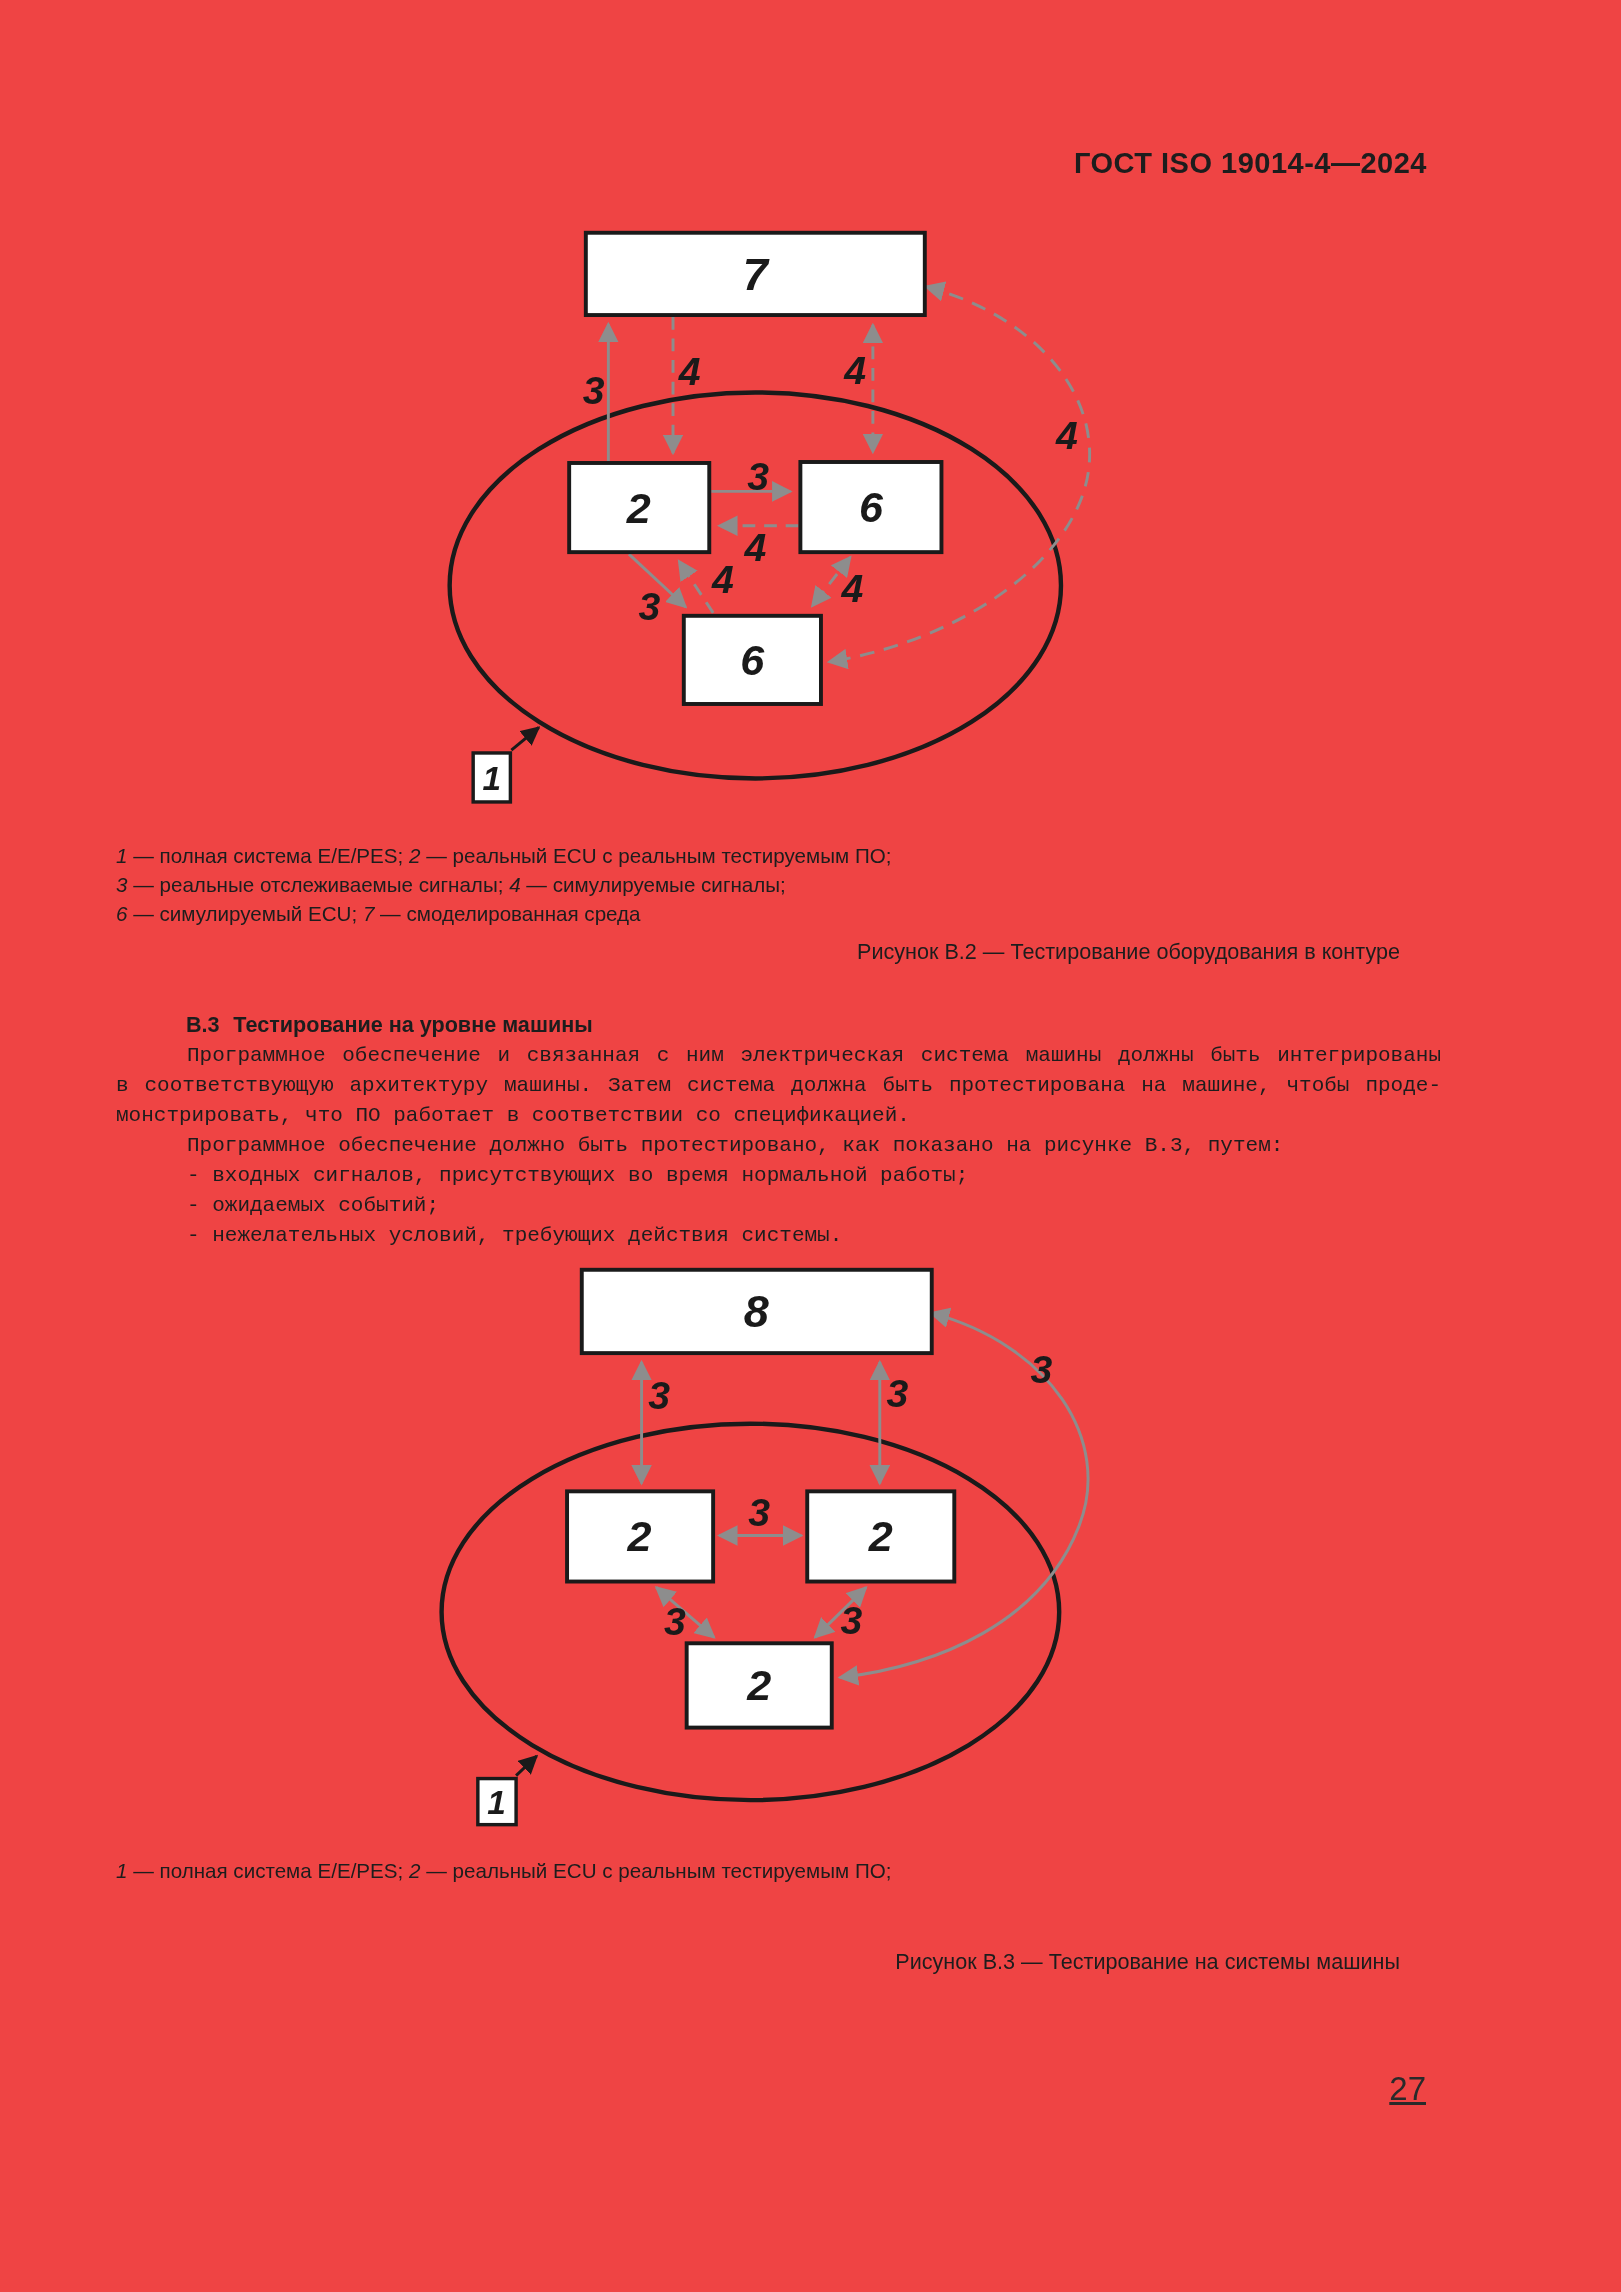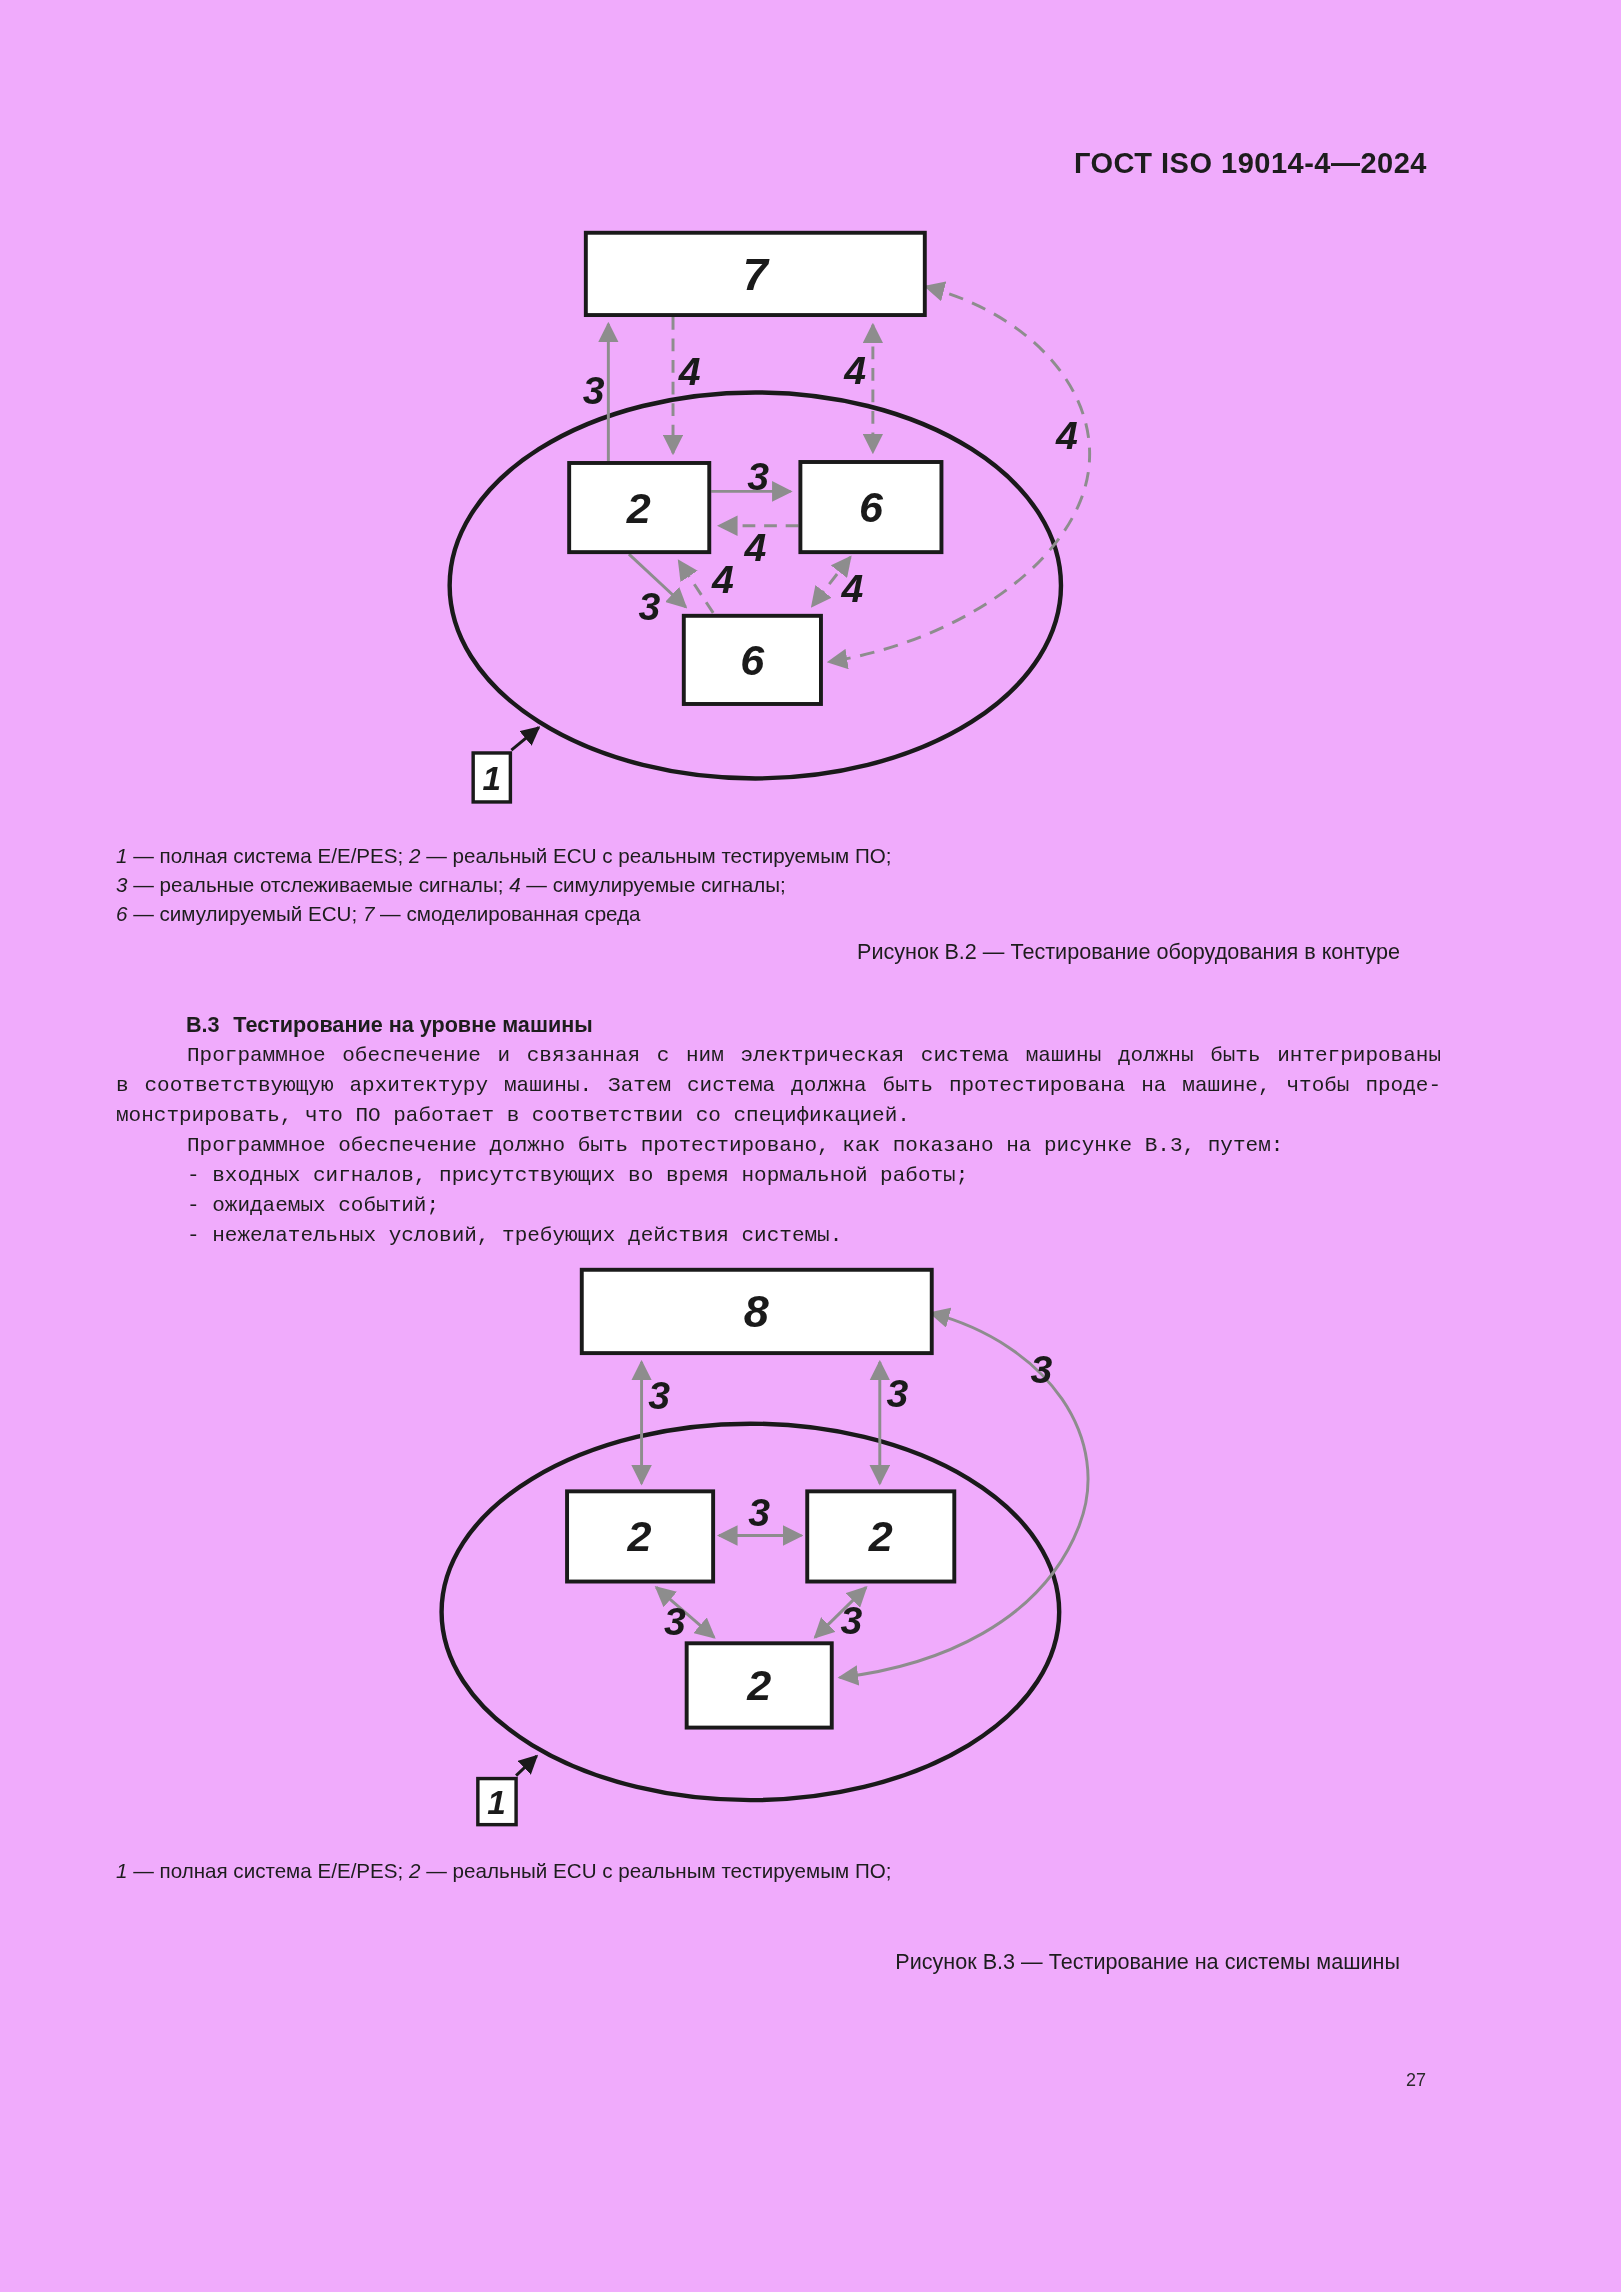--- a/index.html
+++ b/index.html
@@ -1,17 +1,17 @@
 <!DOCTYPE html>
 <html><head>
 <meta charset="utf-8">
 <style>
   html,body{margin:0;padding:0;background:#e8e8e8;}
   .page{
-    position:relative;width:1621px;height:2293px;background:#f0abfc;
+    position:relative;width:1621px;height:2293px;background:#ef4444;
     font-family:"Liberation Sans",sans-serif;color:#1d1d1d;overflow:hidden;
     margin:0 auto;
   }
   .doc-header{
     position:absolute;top:147px;right:194px;
     font-size:29px;font-weight:bold;letter-spacing:0.5px;color:#1d1d1d;
   }
   .fig{position:absolute;}
   .legend{
     position:absolute;left:116px;width:1284px;text-align:left;
@@ -21,21 +21,21 @@
   .caption{
     position:absolute;left:116px;width:1284px;text-align:right;
     font-size:21.6px;color:#1d1d1d;
   }
   .heading{position:absolute;left:186px;top:1004px;font-size:21.6px;font-weight:bold;margin-top:8px;}
   .heading .hnum{margin-right:13.7px;}
   .body-text{position:absolute;left:116px;top:1041px;width:1325px;font-size:21px;font-family:Liberation Mono, monospace;}
   .body-text .line{line-height:30px;}
   .body-text .indent{text-indent:71px;}
   .body-text .justify{text-align:justify;text-align-last:justify;}
-  .page-number{position:absolute;top:2070px;right:195px;font-size:18px;color:#2a2a2a;}
+  .page-number{position:absolute;top:2070px;right:195px;font-size:33px;color:#2a2a2a;text-decoration:underline;}
   svg text.numlbl{
     font-family:"Liberation Sans",sans-serif;font-style:italic;font-weight:bold;
     fill:#1a1a1a;text-anchor:middle;
   }
 </style>
 <title>ГОСТ ISO 19014-4—2024</title></head>
 <body>
 
 <div class="page">
 

